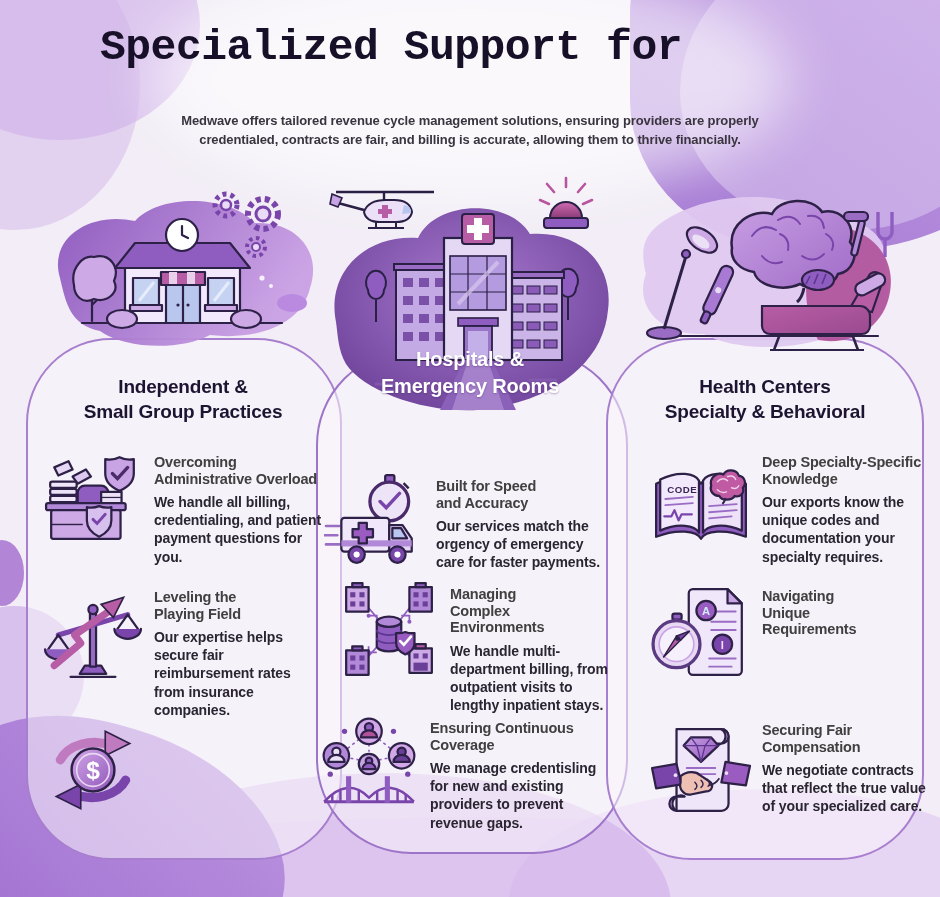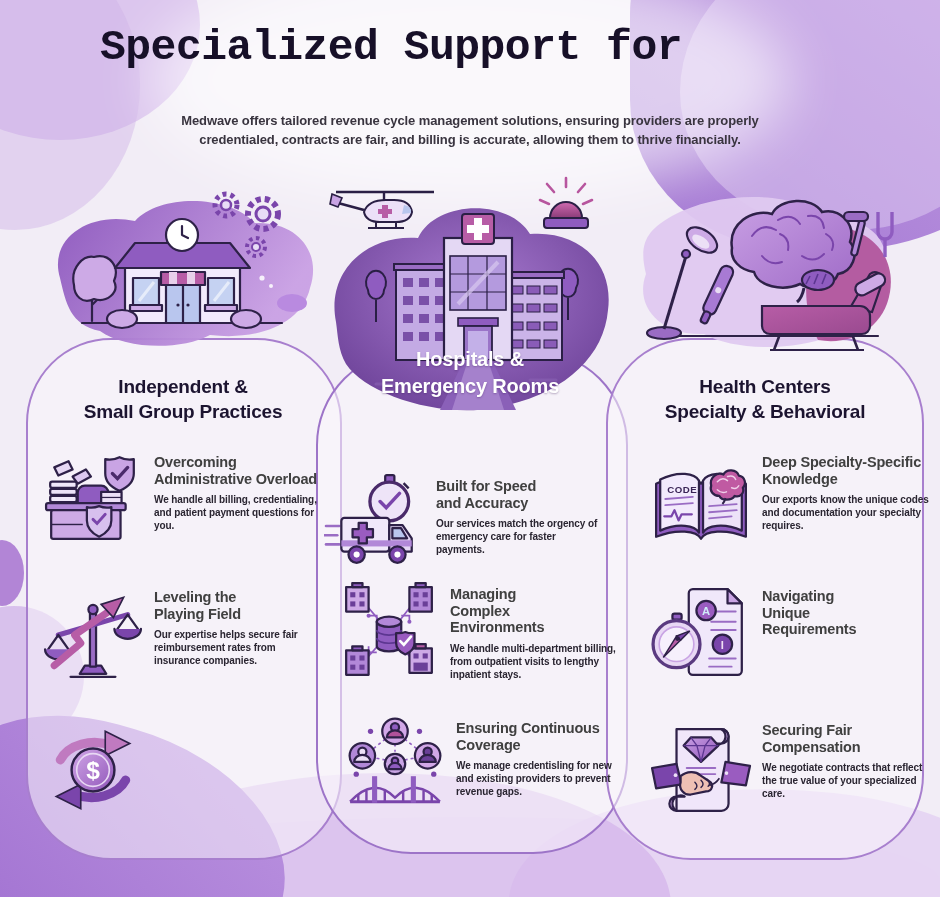--- a/index.html
+++ b/index.html
@@ -48,21 +48,21 @@
   .center-label{position:absolute;left:348px;top:346px;width:244px;z-index:5;text-align:center;
     color:#fff;font-weight:bold;font-size:20px;line-height:1.34;letter-spacing:-.2px;text-shadow:0 1px 2px rgba(60,30,90,.35);}
   .col-header span,.center-label span{display:block;}
 
   
   .feat{position:absolute;display:flex;align-items:flex-start;z-index:3;}
   .ficon{width:102px;height:104px;flex:0 0 auto;}
   .ficon svg{width:102px;height:104px;display:block;}
   .ftxt{margin-left:10px;width:176px;padding-top:6px;}
   .ftxt h3{margin:0 0 6px;font-size:14.5px;line-height:1.14;color:#404040;font-weight:bold;letter-spacing:-.2px;}
-  .ftxt p{margin:0;font-size:10px;line-height:1.3;color:#2a2531;font-weight:bold;letter-spacing:-.1px;max-width:168px;}
+  .ftxt p{margin:0;font-size:14px;line-height:1.3;color:#2a2531;font-weight:bold;letter-spacing:-.1px;max-width:168px;}
   .tw110{max-width:110px;} .tw112{max-width:118px;} .tw122{max-width:124px;}
 
   
   .ink{stroke:#2e2148;stroke-width:2.2;stroke-linejoin:round;stroke-linecap:round;}
 </style>
 </head>
 <body>
 
 <div class="stage">
 
@@ -445,21 +445,21 @@
         <path d="M66,50 c4,1.5 6,1.5 9,1 v10 c0,6 -4.5,9 -9,11 c-4.5,-2 -9,-5 -9,-11 v-10 c3,.5 5,.5 9,-1 z" fill="#9a5cc0" class="ink"></path>
         <path d="M61,59 l3.5,3.5 7,-8" fill="none" stroke="#ffffff" stroke-width="2.6" stroke-linecap="round"></path>
       </svg>
     </div>
     <div class="ftxt">
       <h3 class="tw112">Managing Complex Environments</h3>
       <p>We handle multi-department billing, from outpatient visits to lengthy inpatient stays.</p>
     </div>
   </div>
 
-  <div class="feat" style="left:344px;top:714px;justify-content:flex-end;">
+  <div class="feat" style="left:318px;top:714px;justify-content:flex-end;">
     <div class="ficon">
       <svg viewBox="0 0 100 100">
         <g stroke="#8f5cc0" stroke-width="1.6" fill="none" stroke-dasharray="3 3">
           <path d="M50,16 L20,40 M50,16 L80,40 M20,40 L50,46 M80,40 L50,46 M50,28 L50,36"></path>
         </g>
         <circle cx="26" cy="16" r="2.6" fill="#7a45ab"></circle>
           <circle cx="74" cy="16" r="2.6" fill="#7a45ab"></circle>
         <circle cx="12" cy="58" r="2.6" fill="#7a45ab"></circle>
           <circle cx="88" cy="58" r="2.6" fill="#7a45ab"></circle>
         <g class="ink">

